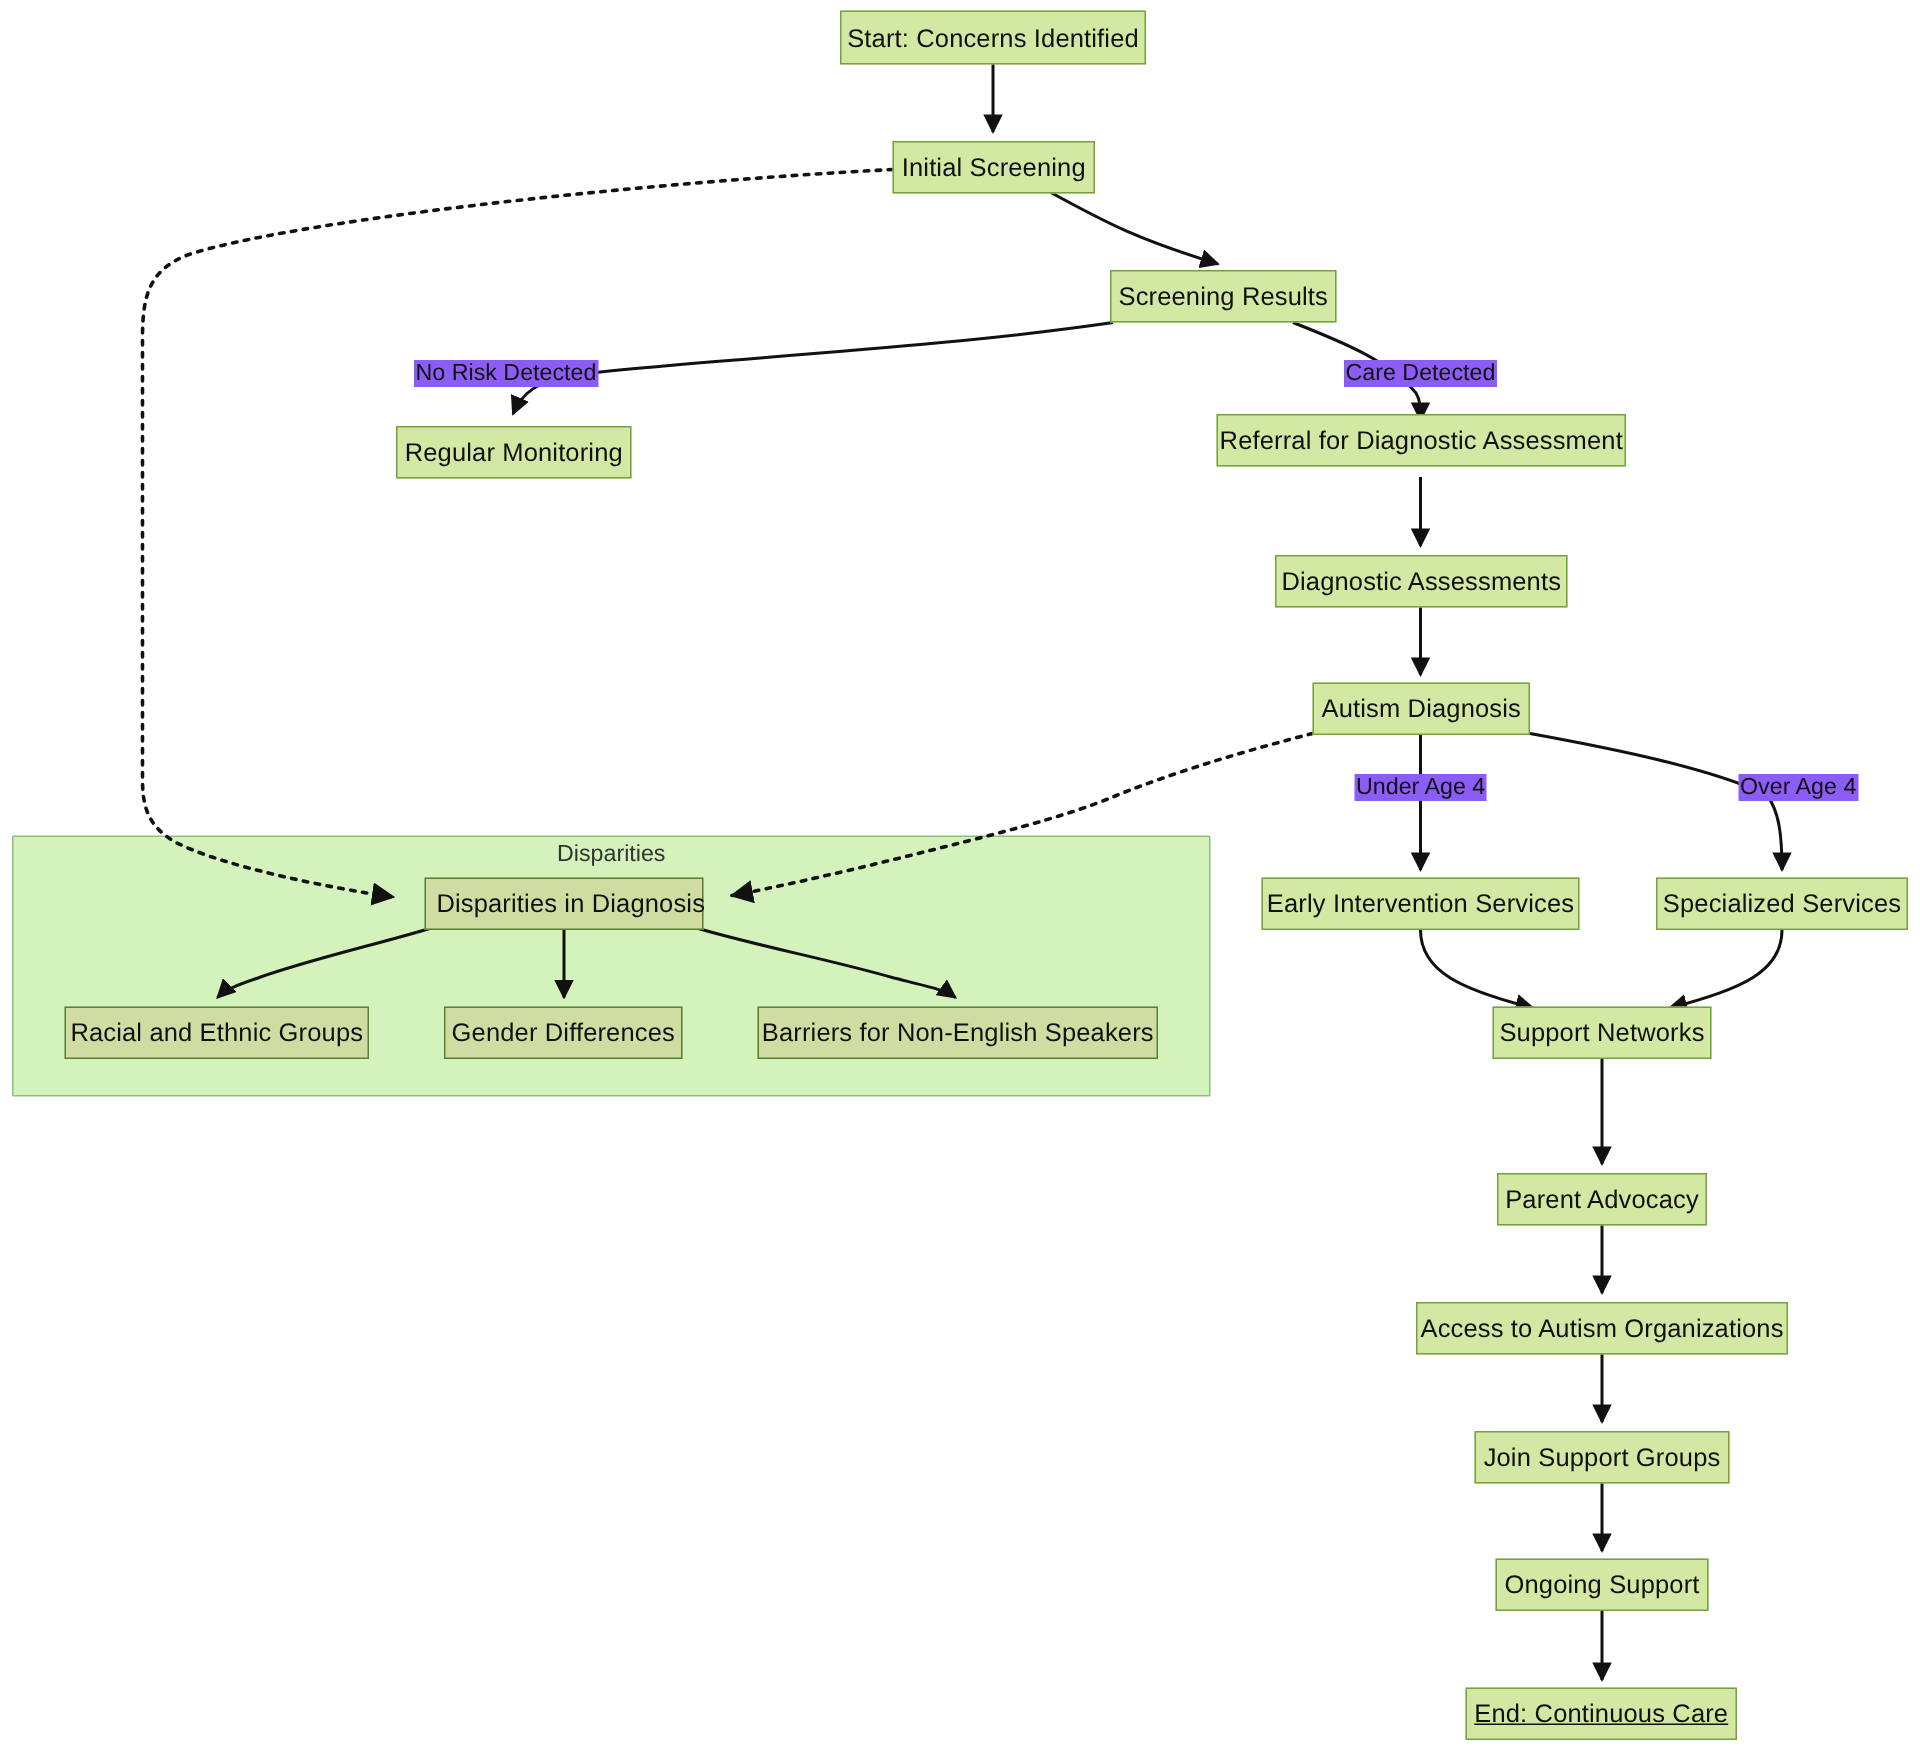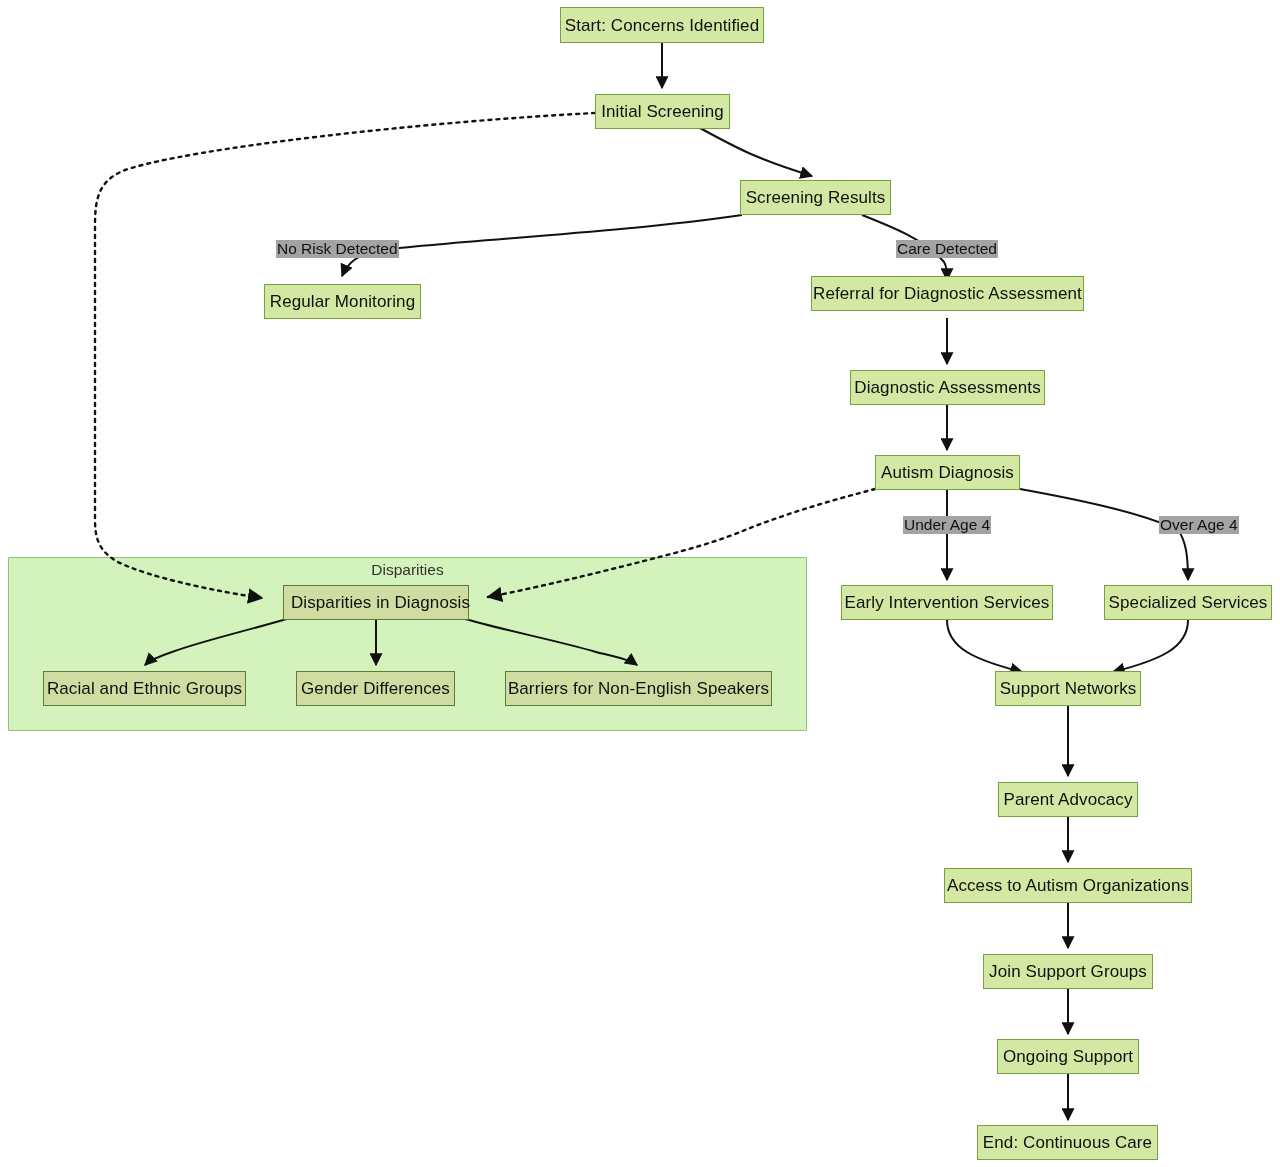--- a/index.html
+++ b/index.html
@@ -57,21 +57,21 @@
     position: absolute;
     font-size: 15.5px;
     color: #333333;
     white-space: nowrap;
     text-align: center;
   }
   .edge-label {
     position: absolute;
     font-size: 15.5px;
     color: #111111;
-    background: #a3a3a3;
+    background: #8b5cf6;
     white-space: nowrap;
     line-height: 1.15;
     padding: 0 1px;
   }
 </style>
 </head>
 <body>
 
 <div id="canvas">
 
@@ -181,21 +181,21 @@
   </div>
 
   <div class="node" style="left:983px; top:954px; width:170px; height:35px;">
     <span>Join Support Groups</span>
   </div>
 
   <div class="node" style="left:997px; top:1039px; width:142px; height:35px;">
     <span>Ongoing Support</span>
   </div>
 
-  <div class="node" style="left:977px; top:1125px; width:181px; height:35px;">
+  <div class="node" style="left:977px; top:1125px; width:181px; height:35px;text-decoration:underline;">
     <span>End: Continuous Care</span>
   </div>
 
   <div class="node in-sub" style="left:283px; top:585px; width:186px; height:35px;padding-left:21px;">
     <span>Disparities in Diagnosis</span>
   </div>
 
   <div class="node in-sub" style="left:43px; top:671px; width:203px; height:35px;text-align:center;">
     <span>Racial and Ethnic Groups</span>
   </div>

